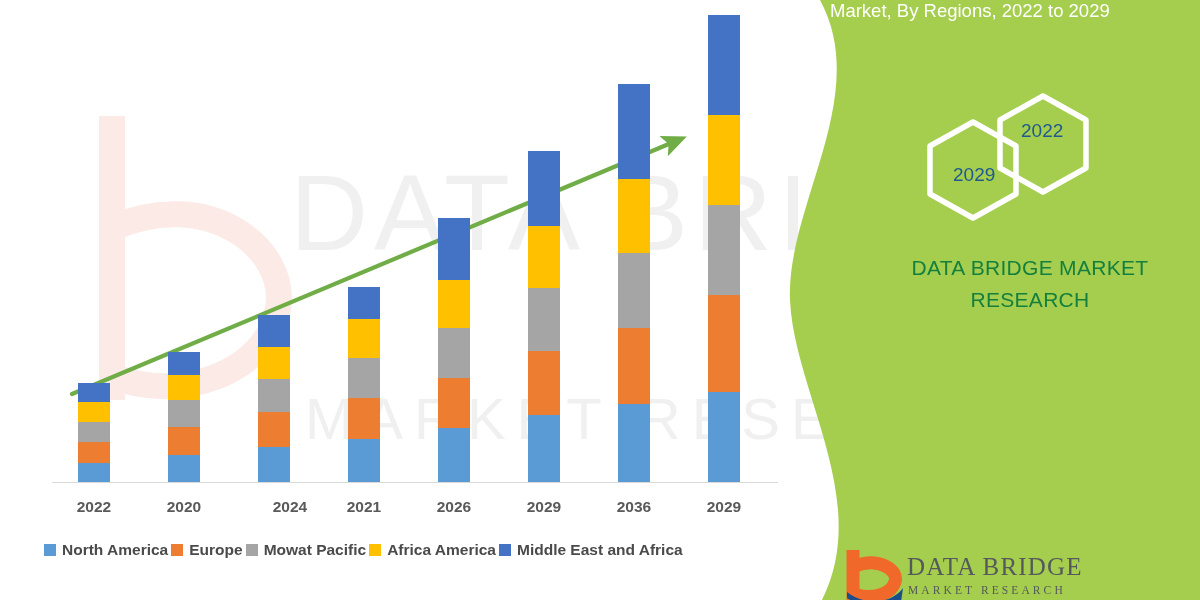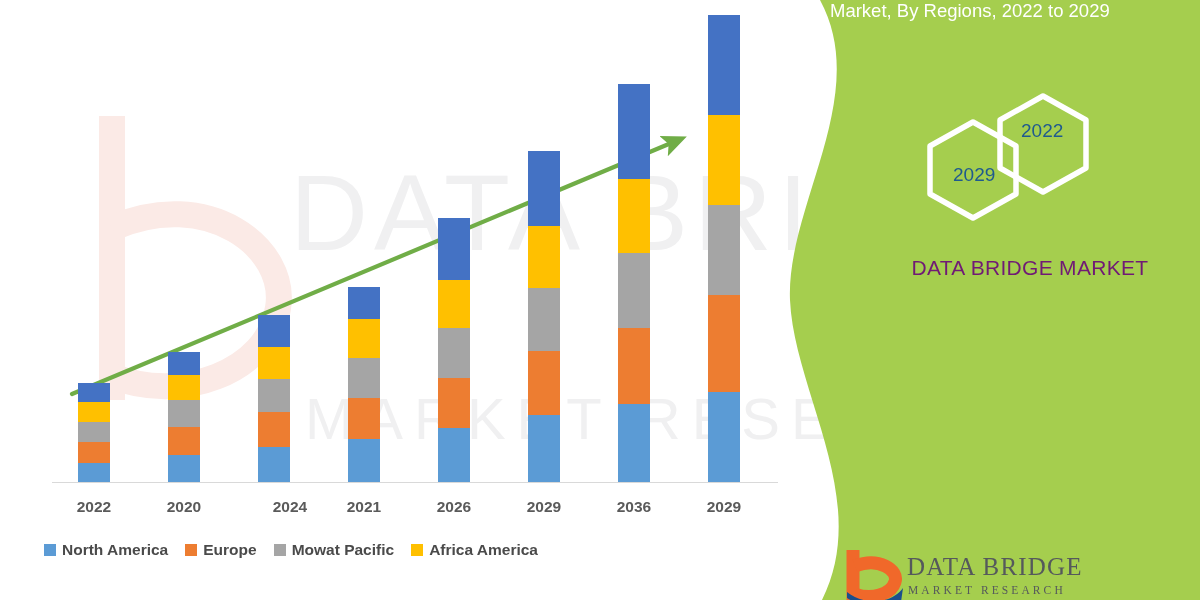--- a/index.html
+++ b/index.html
@@ -131,21 +131,21 @@
   }
 
   
   .legend {
     position: absolute;
     left: 44px;
     top: 539px;
     height: 22px;
     display: flex;
     align-items: center;
-    gap: 17px;
+    gap: 3px;
     z-index: 4;
   }
   .legend-item {
     display: flex;
     align-items: center;
     gap: 6px;
   }
   .legend-swatch {
     width: 12px;
     height: 12px;
@@ -193,21 +193,21 @@
     font-weight: 400;
   }
   .hex-2022 { left: 96px; top: 28px; }
   .hex-2029 { left: 28px; top: 72px; }
   .brand {
     position: absolute;
     left: 880px;
     top: 252px;
     width: 300px;
     text-align: center;
-    color: #701a75;
+    color: #15803d;
     font-size: 21px;
     line-height: 32px;
     z-index: 7;
     letter-spacing: 0.3px;
   }
   .logo {
     position: absolute;
     left: 845px;
     top: 548px;
     width: 330px;
@@ -339,39 +339,44 @@
         <span class="legend-label">Europe</span>
       </div>
       <div class="legend-item">
         <span class="legend-swatch" style="background: rgb(165, 165, 165);"></span>
         <span class="legend-label">Mowat Pacific</span>
       </div>
       <div class="legend-item">
         <span class="legend-swatch" style="background: rgb(255, 192, 0);"></span>
         <span class="legend-label">Africa America</span>
       </div>
+      <div class="legend-item">
+        <span class="legend-swatch" style="background: rgb(68, 114, 196);"></span>
+        <span class="legend-label">Middle East and Africa</span>
+      </div>
     </div>
 
   <svg class="green-panel" viewBox="0 0 420 600" preserveAspectRatio="none">
     <path d="M40 0 L420 0 L420 600 L42 600 C92 500, 14 392, 10 300 C6 206, 92 96, 40 0 Z" fill="#A5CE4E"></path>
   </svg>
 
   <div class="panel-title">Market, By Regions, 2022 to 2029</div>
 
   <div class="hexes">
     <svg width="185" height="130" viewBox="0 0 185 130">
       <polygon points="118,4 161,28 161,76 118,100 75,76 75,28" fill="none" stroke="#ffffff" stroke-width="5.5" stroke-linejoin="round"></polygon>
       <polygon points="48,30 91,54 91,102 48,126 5,102 5,54" fill="none" stroke="#ffffff" stroke-width="5.5" stroke-linejoin="round"></polygon>
     </svg>
     <div class="hex-text hex-2022">2022</div>
     <div class="hex-text hex-2029">2029</div>
   </div>
 
   <div class="brand">
     <div>DATA BRIDGE MARKET</div>
+    <div>RESEARCH</div>
   </div>
 
   <div class="logo">
     <svg width="60" height="58" viewBox="0 0 60 58">
       <path d="M8 2 L8 52" stroke="#F0682A" stroke-width="13" fill="none"></path>
       <path d="M10 18 C34 9, 54 22, 50 34 C46 47, 26 52, 10 46" stroke="#F0682A" stroke-width="13" fill="none"></path>
       <path d="M2 44 C20 58, 46 56, 58 40 L56 54 C40 62, 14 58, 2 50 Z" fill="#1B4F8C"></path>
     </svg>
     <div class="logo-text">DATA BRIDGE</div>
     <div class="logo-sub">MARKET RESEARCH</div>

